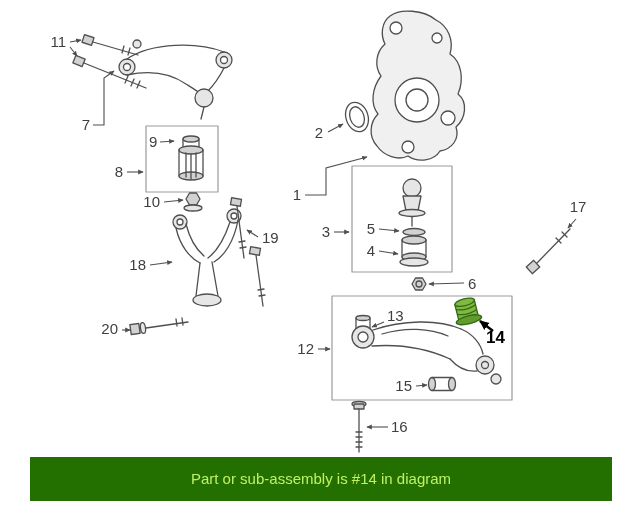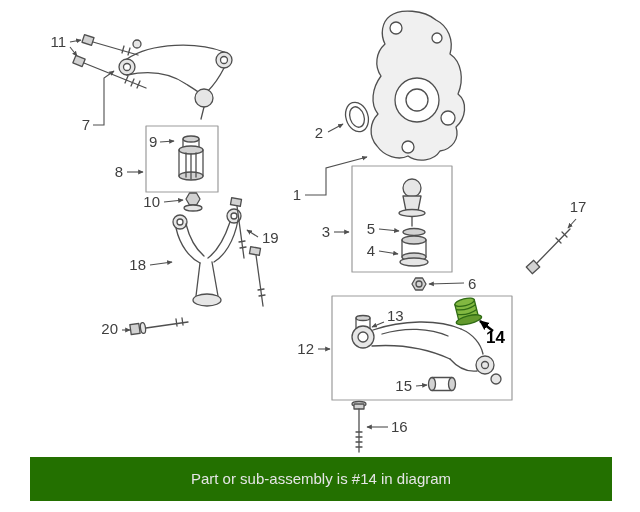--- a/index.html
+++ b/index.html
@@ -232,17 +232,17 @@
     <text x="262" y="243">19</text>
     <text x="118" y="334" text-anchor="end">20</text>
     <text x="314" y="354" text-anchor="end">12</text>
     <text x="387" y="321">13</text>
     <text x="412" y="391" text-anchor="end">15</text>
     <text x="391" y="432">16</text>
     <text x="486" y="343" class="bold">14</text>
   </g>
 </svg>
 
-  <div class="banner" style="background: rgb(35, 112, 0); color: #e5e5e5; gap: 16px;">
+  <div class="banner" style="background: rgb(35, 112, 0); color: #bef264; gap: 16px;">
     <div>Part or sub-assembly is #14 in diagram</div>
   </div>
 
 </div>
 
 </body></html>

